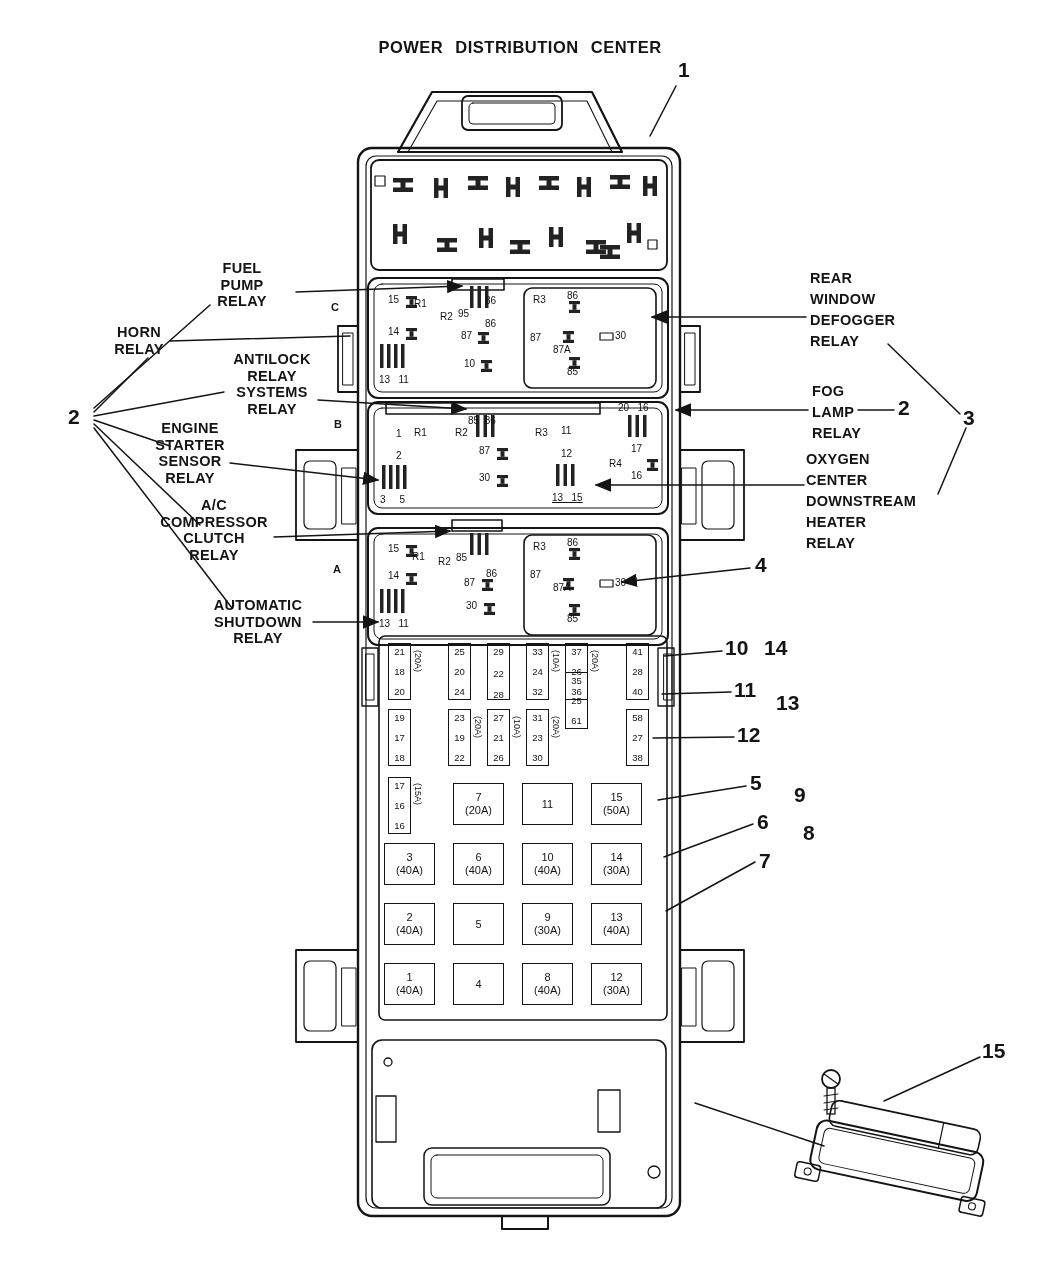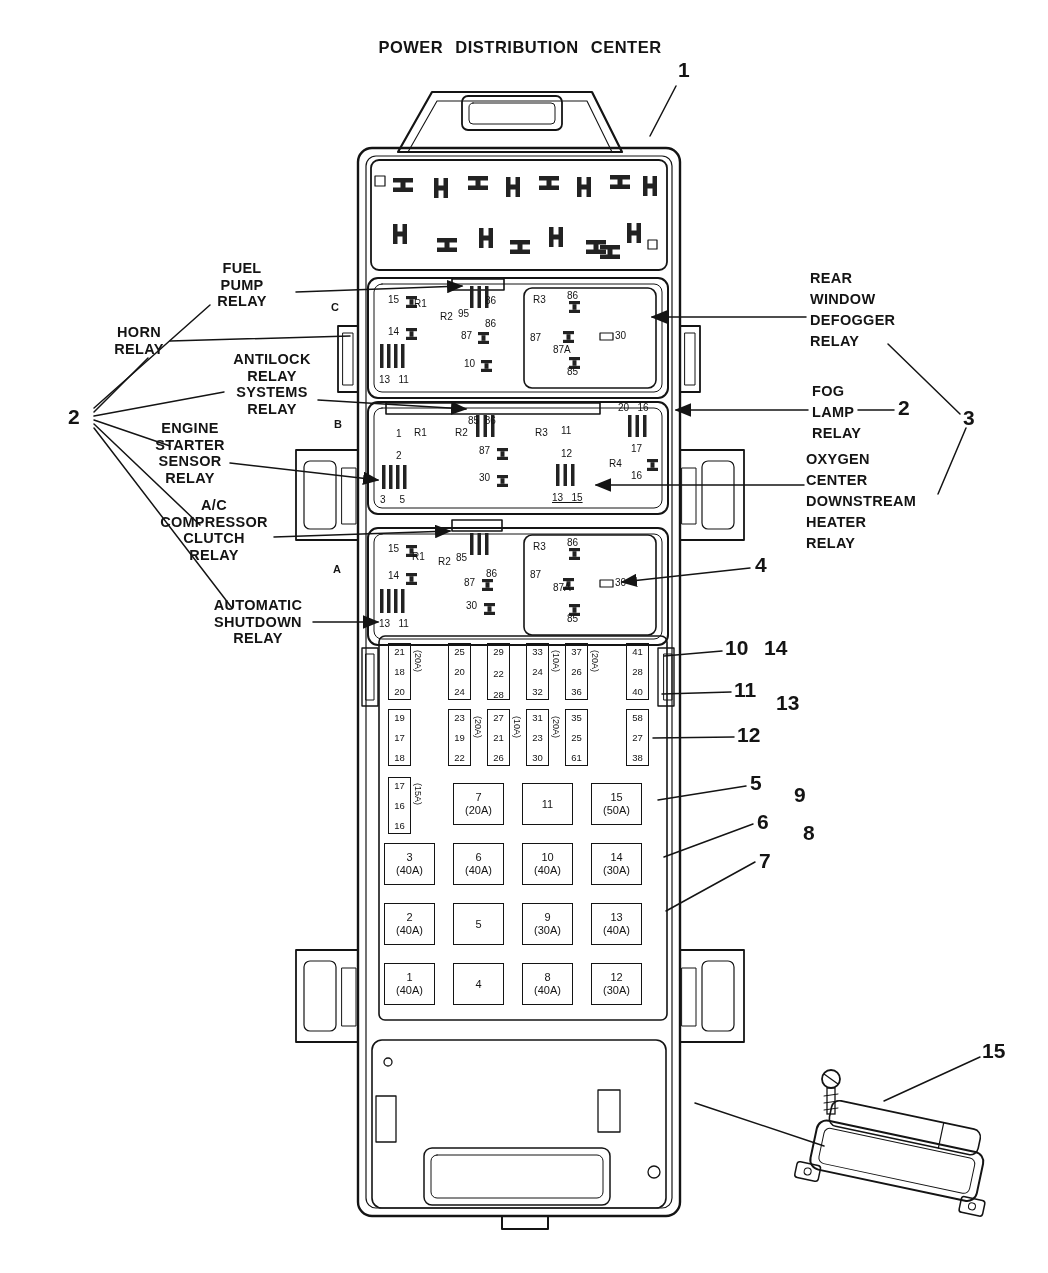--- a/index.html
+++ b/index.html
@@ -340,21 +340,21 @@
         <div>21</div>
         <div>26</div>
       </div>
       <div class="amp" style="left: 512px; top: 716px;">(10A)</div>
       <div class="sfuse" style="left: 526px; top: 709px;">
         <div>31</div>
         <div>23</div>
         <div>30</div>
       </div>
       <div class="amp" style="left: 551px; top: 716px;">(20A)</div>
-      <div class="sfuse" style="left: 565px; top: 709px;">
+      <div class="sfuse" style="left: 565px; top: 672px;">
         <div>35</div>
         <div>25</div>
         <div>61</div>
       </div>
       <div class="sfuse" style="left: 626px; top: 709px;">
         <div>58</div>
         <div>27</div>
         <div>38</div>
       </div>
       <div class="sfuse" style="left: 388px; top: 777px;">

